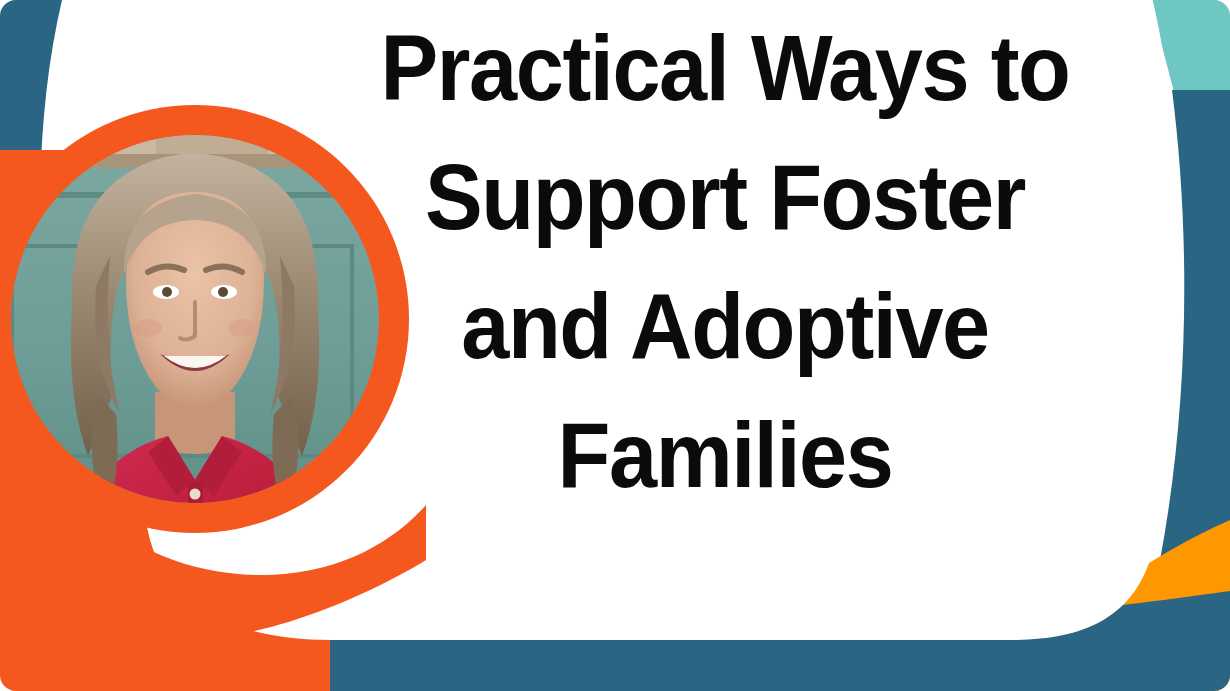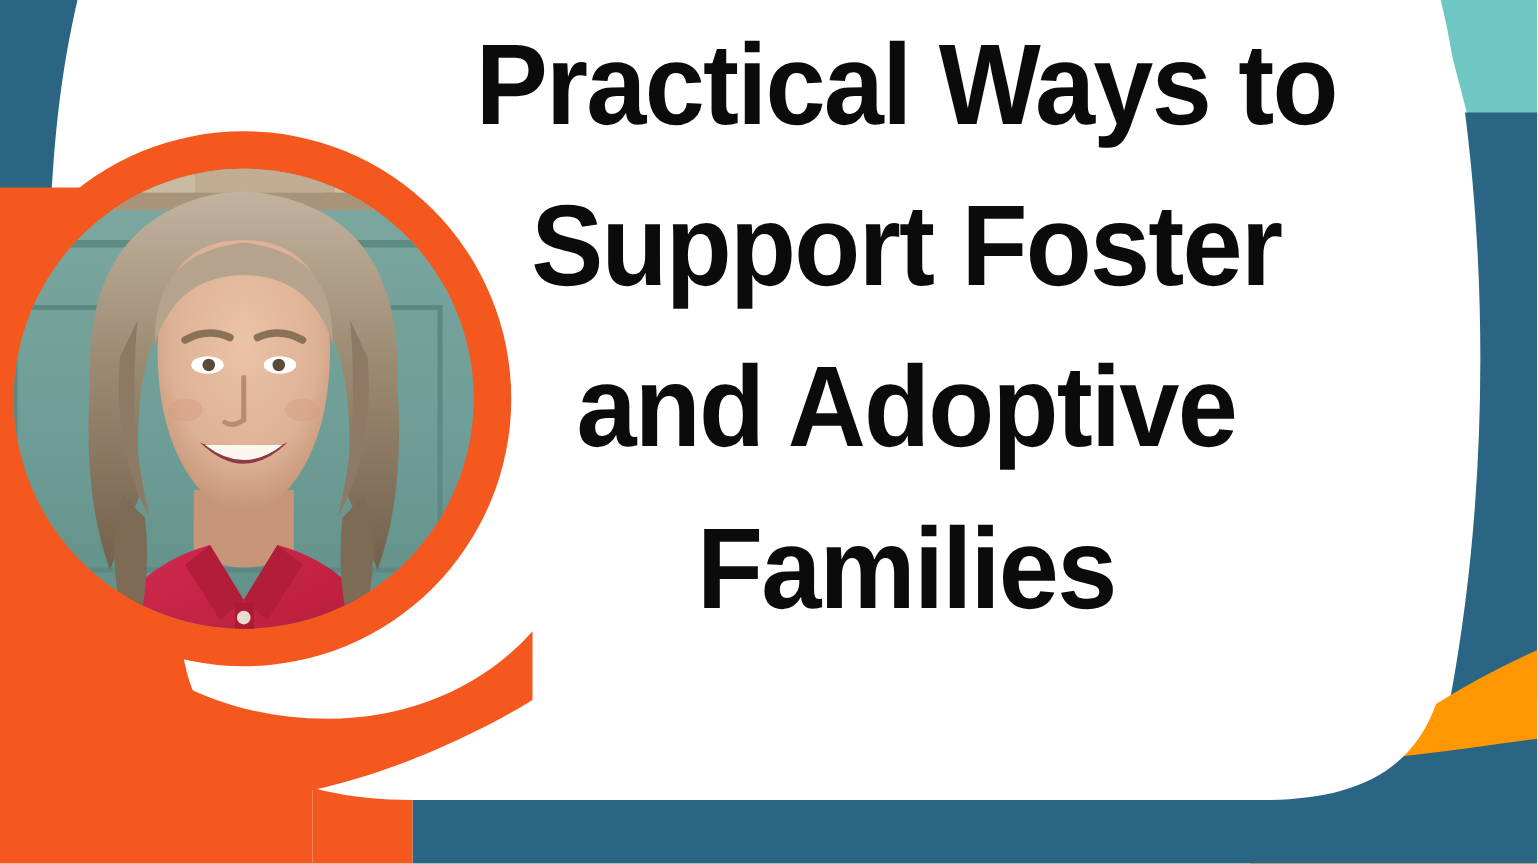--- a/index.html
+++ b/index.html
@@ -1,21 +1,22 @@
 <!DOCTYPE html>
 <html><head>
 <meta charset="utf-8">
 <style>
   html,body{margin:0;padding:0;background:#ffffff;}
   body{font-family:"Liberation Sans", sans-serif;}
   #stage{
     position:relative;
     width:1230px;height:691px;
     overflow:hidden;
-    background:#fef9c3;
+    background:#fca5a5;
+    border-radius:16px;
   }
   #bg-layer,#content-layer{position:absolute;inset:0;}
   #bg-layer{z-index:1;}
 
   .svg-full{position:absolute;left:0;top:0;width:1230px;height:691px;display:block;}
 
   
   #title-block{
     position:absolute;
     left:330px; top:4px;

